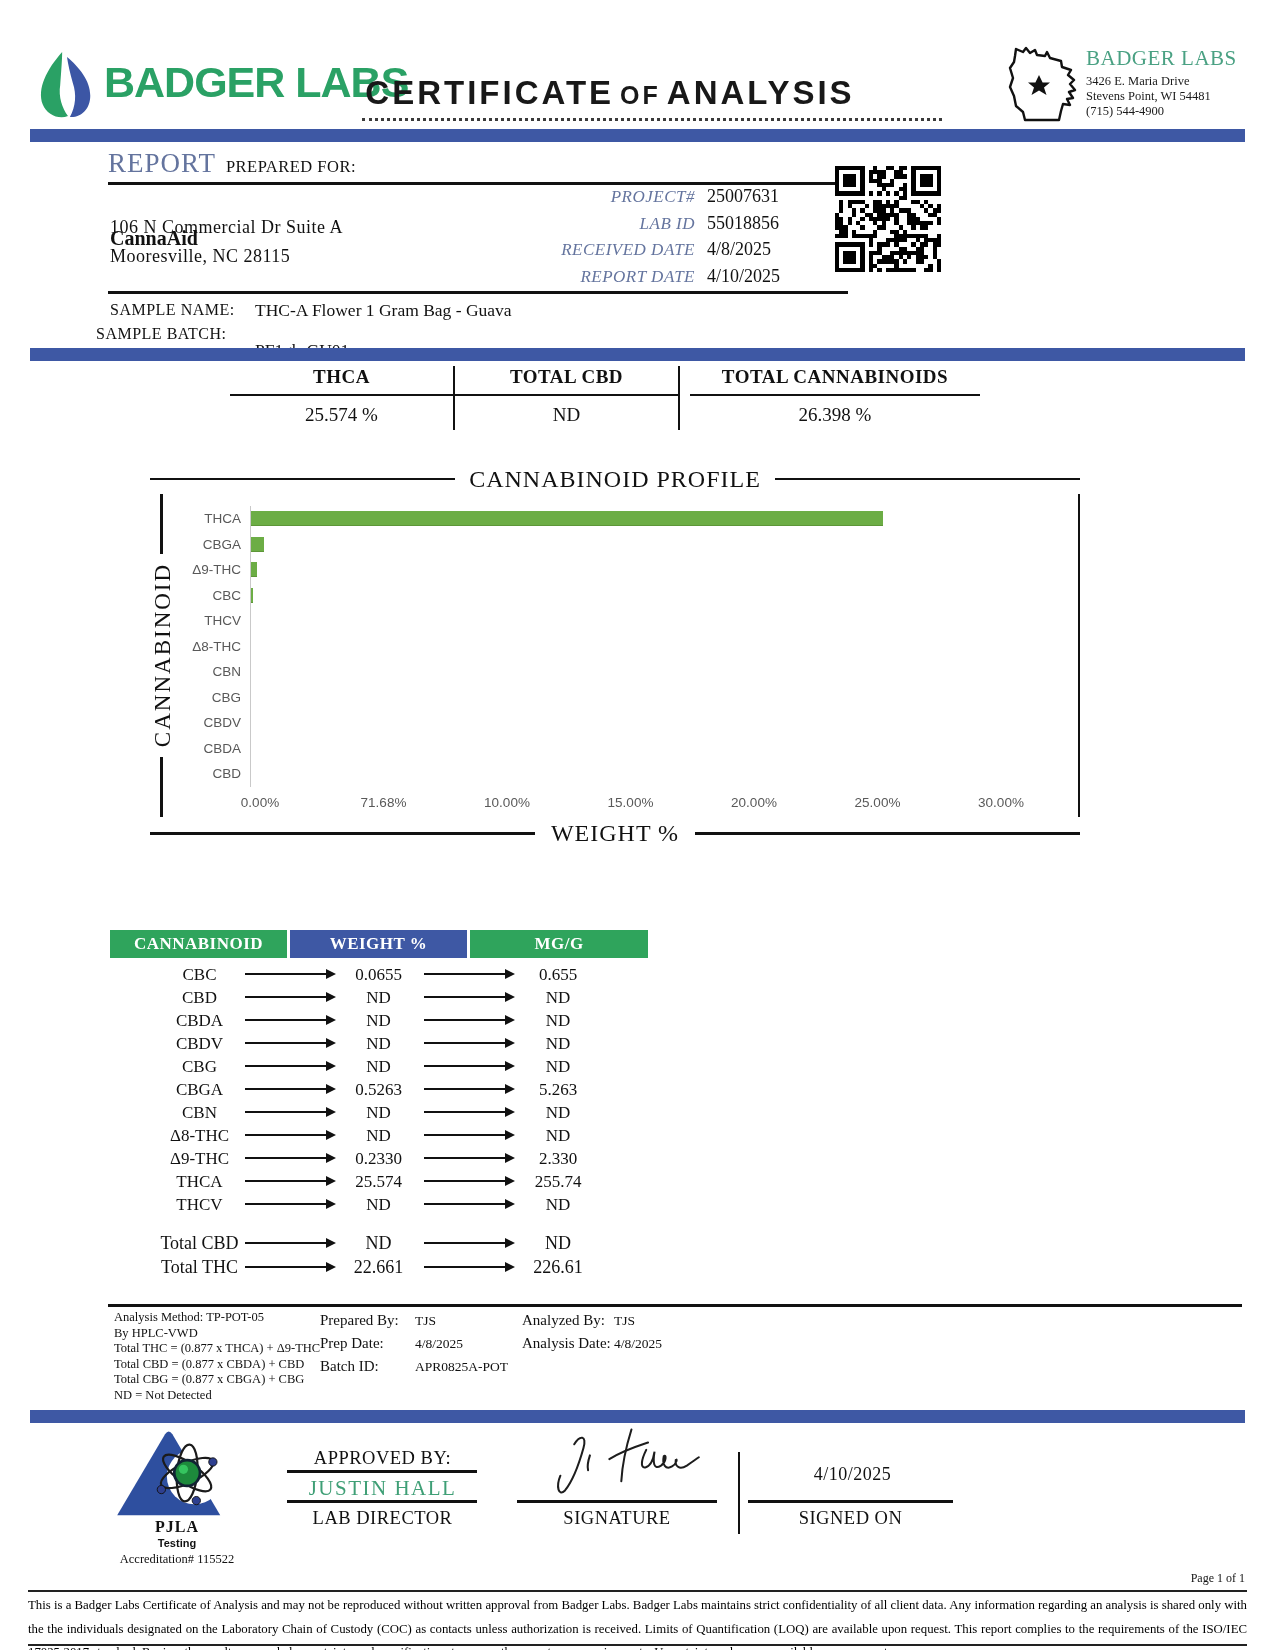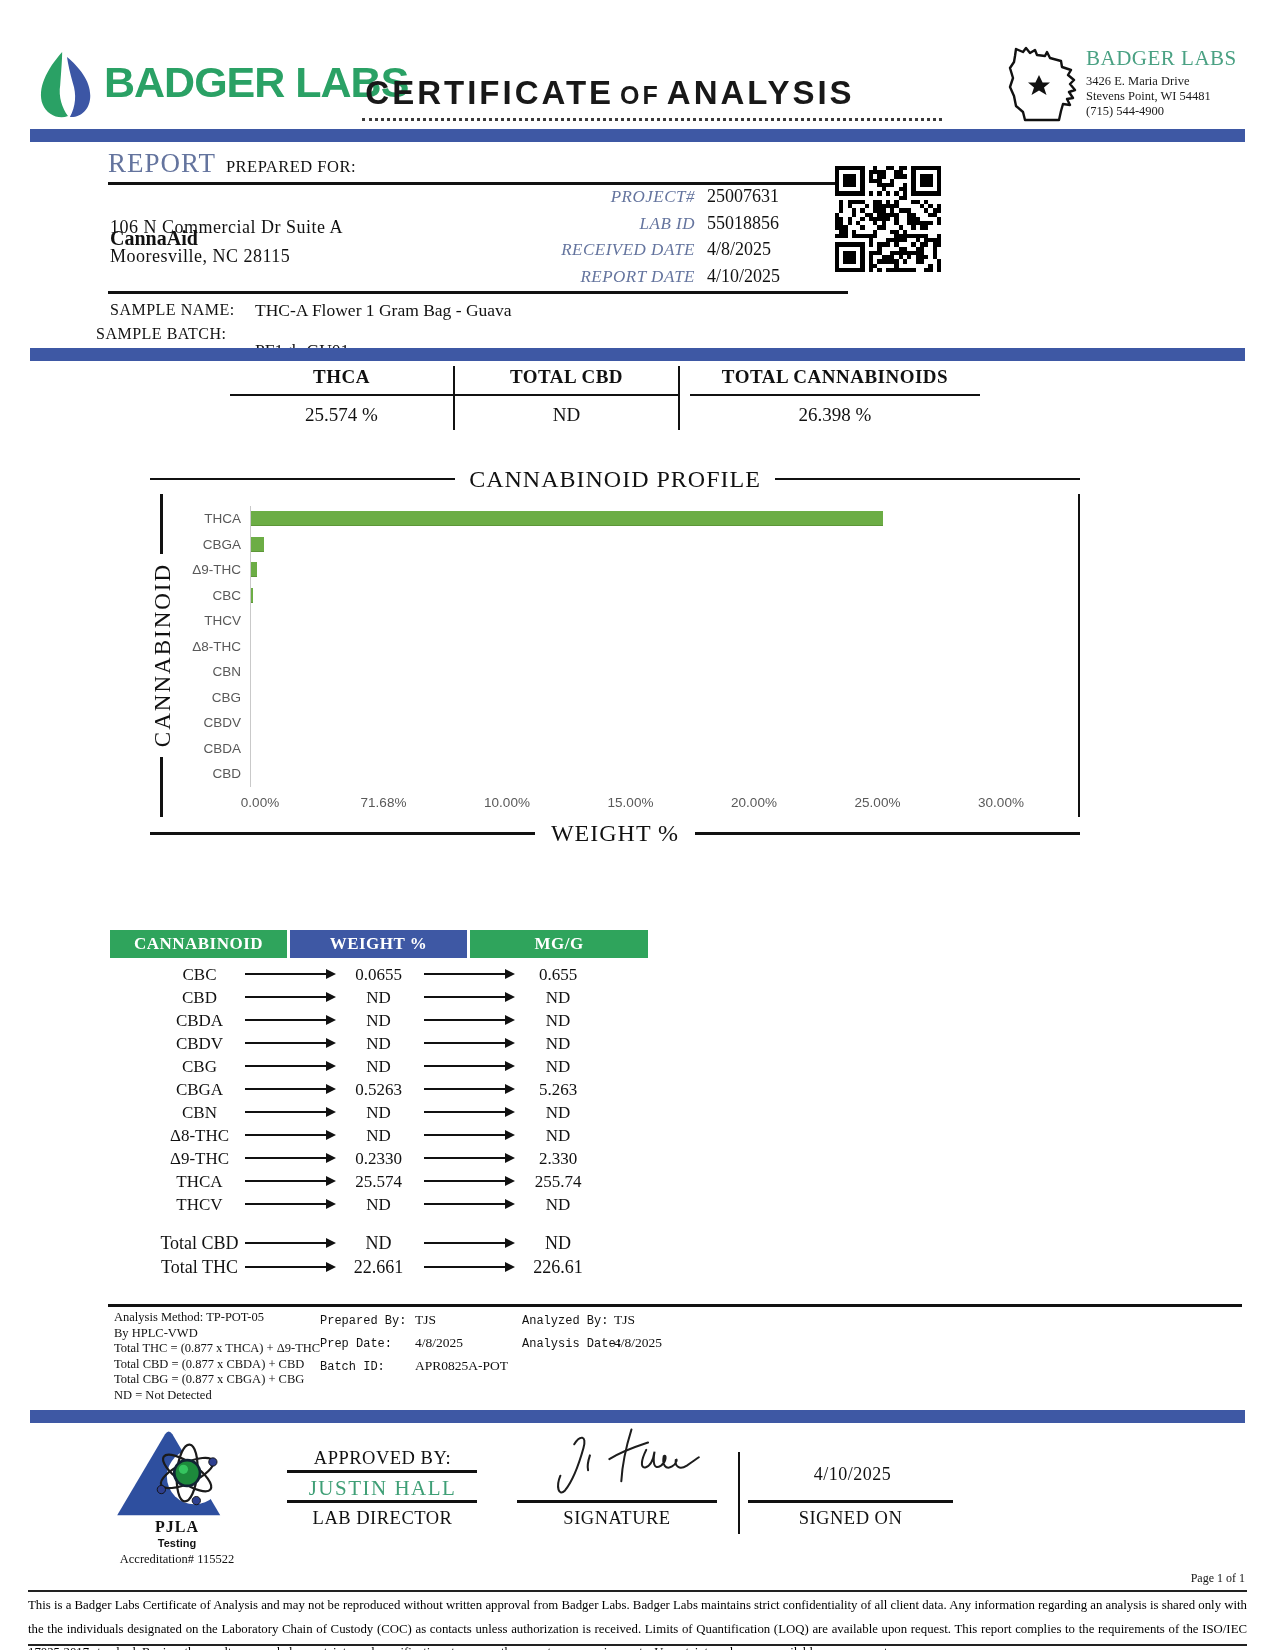--- a/index.html
+++ b/index.html
@@ -76,21 +76,21 @@
   .res-row.total span{font-size:18px;}
   .arr{position:absolute; top:10px; height:2.2px; background:#111;}
   .arr::after{content:""; position:absolute; right:-9px; top:-3.9px; border-left:10px solid #111; border-top:5px solid transparent; border-bottom:5px solid transparent;}
   .arr.a1{left:135px; width:82px;}
   .arr.a2{left:314px; width:82px;}
   .res-gap{height:16px;}
 
   
   .note-line{font-size:12.5px; line-height:15.5px; white-space:nowrap;}
   .kv-row{height:23px; font-size:13.5px; white-space:nowrap;}
-  .kv-label{display:inline-block; font-size:12px;font-family:Liberation Mono, monospace;}
+  .kv-label{display:inline-block; font-size:15px;}
 
   
   .f-label{font-size:18.5px; letter-spacing:0.5px; text-align:center;}
   .f-line{position:absolute; height:3px; background:#111;}
   .f-name{font-size:21px; letter-spacing:1.5px; color:var(--approver-green); text-align:center; white-space:nowrap;}
   .f-divider{position:absolute; width:2px; background:#111;}
   .pjla-name{font-weight:700; font-size:16px; text-align:center; letter-spacing:1px;}
   .pjla-sub{font-weight:700; font-size:11px; text-align:center; font-family:"Liberation Sans", sans-serif;}
   .pjla-accr{font-size:12.5px; text-align:center; white-space:nowrap;}
   .page-label{font-size:12px; text-align:right;}

